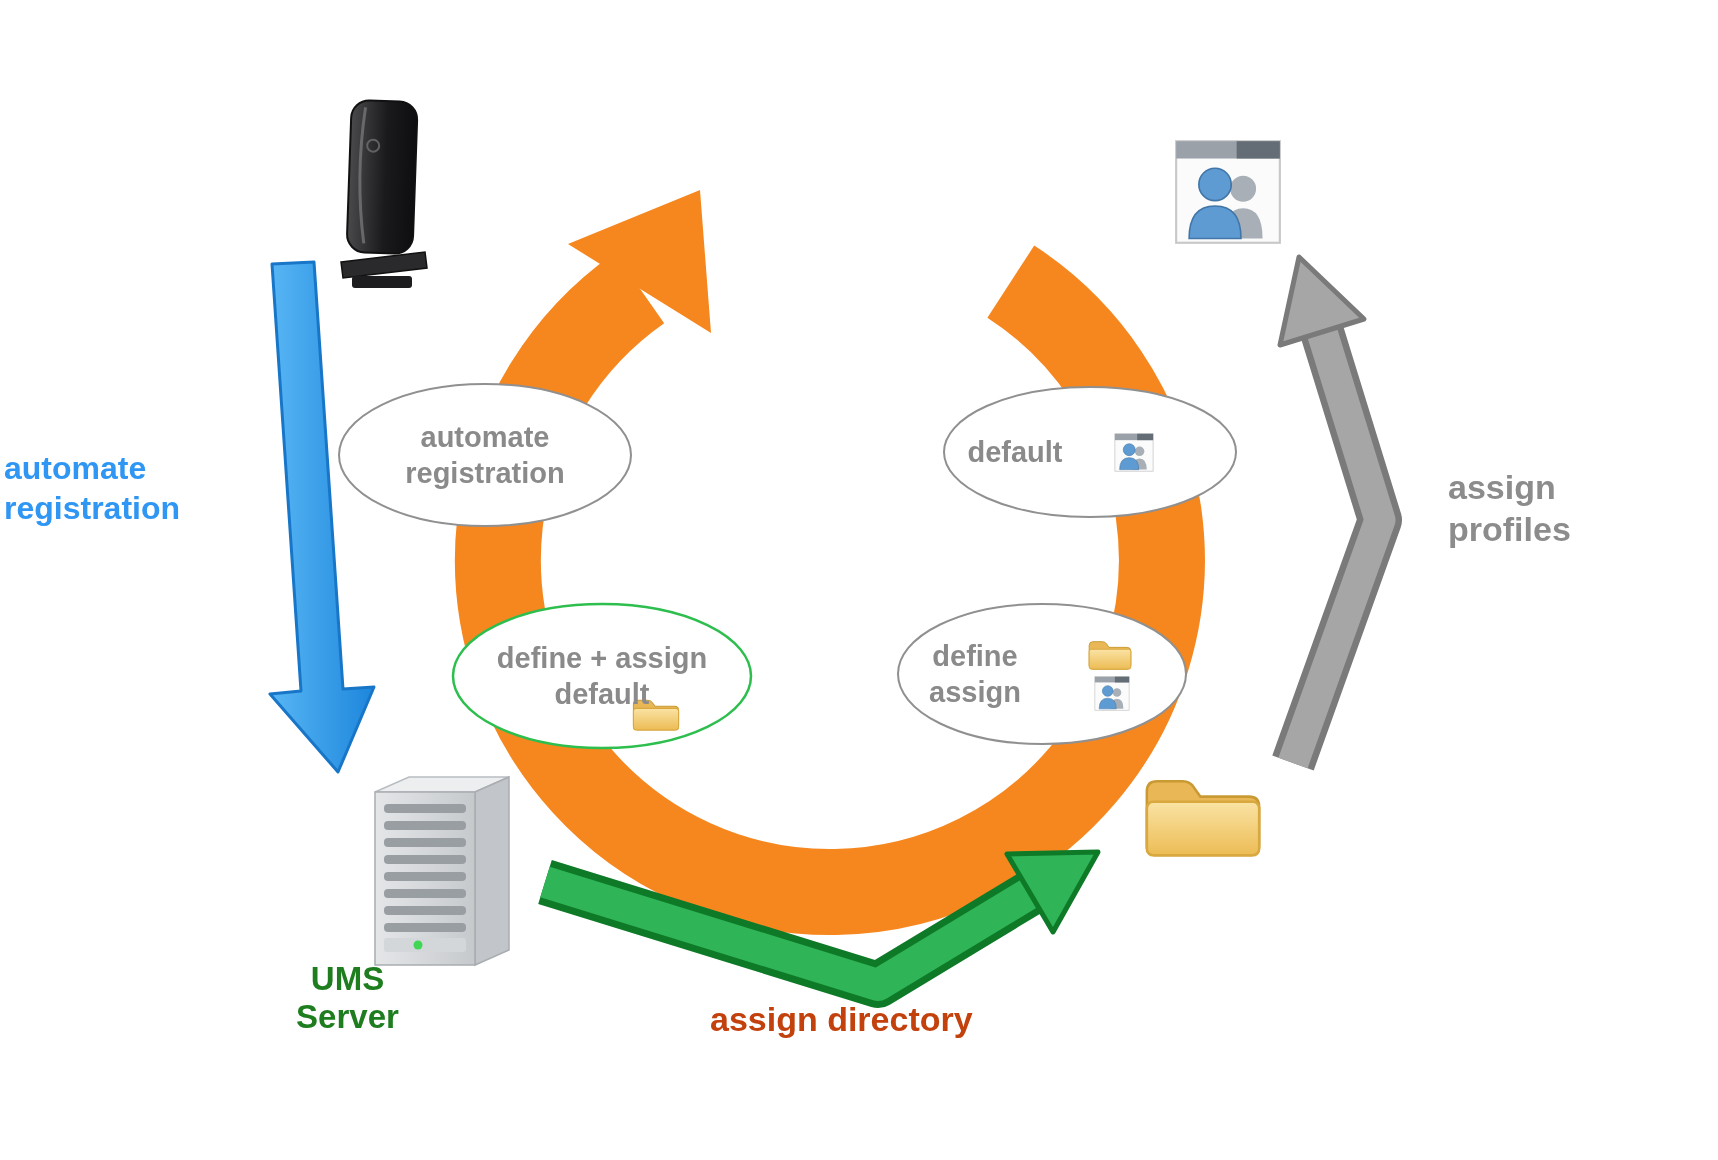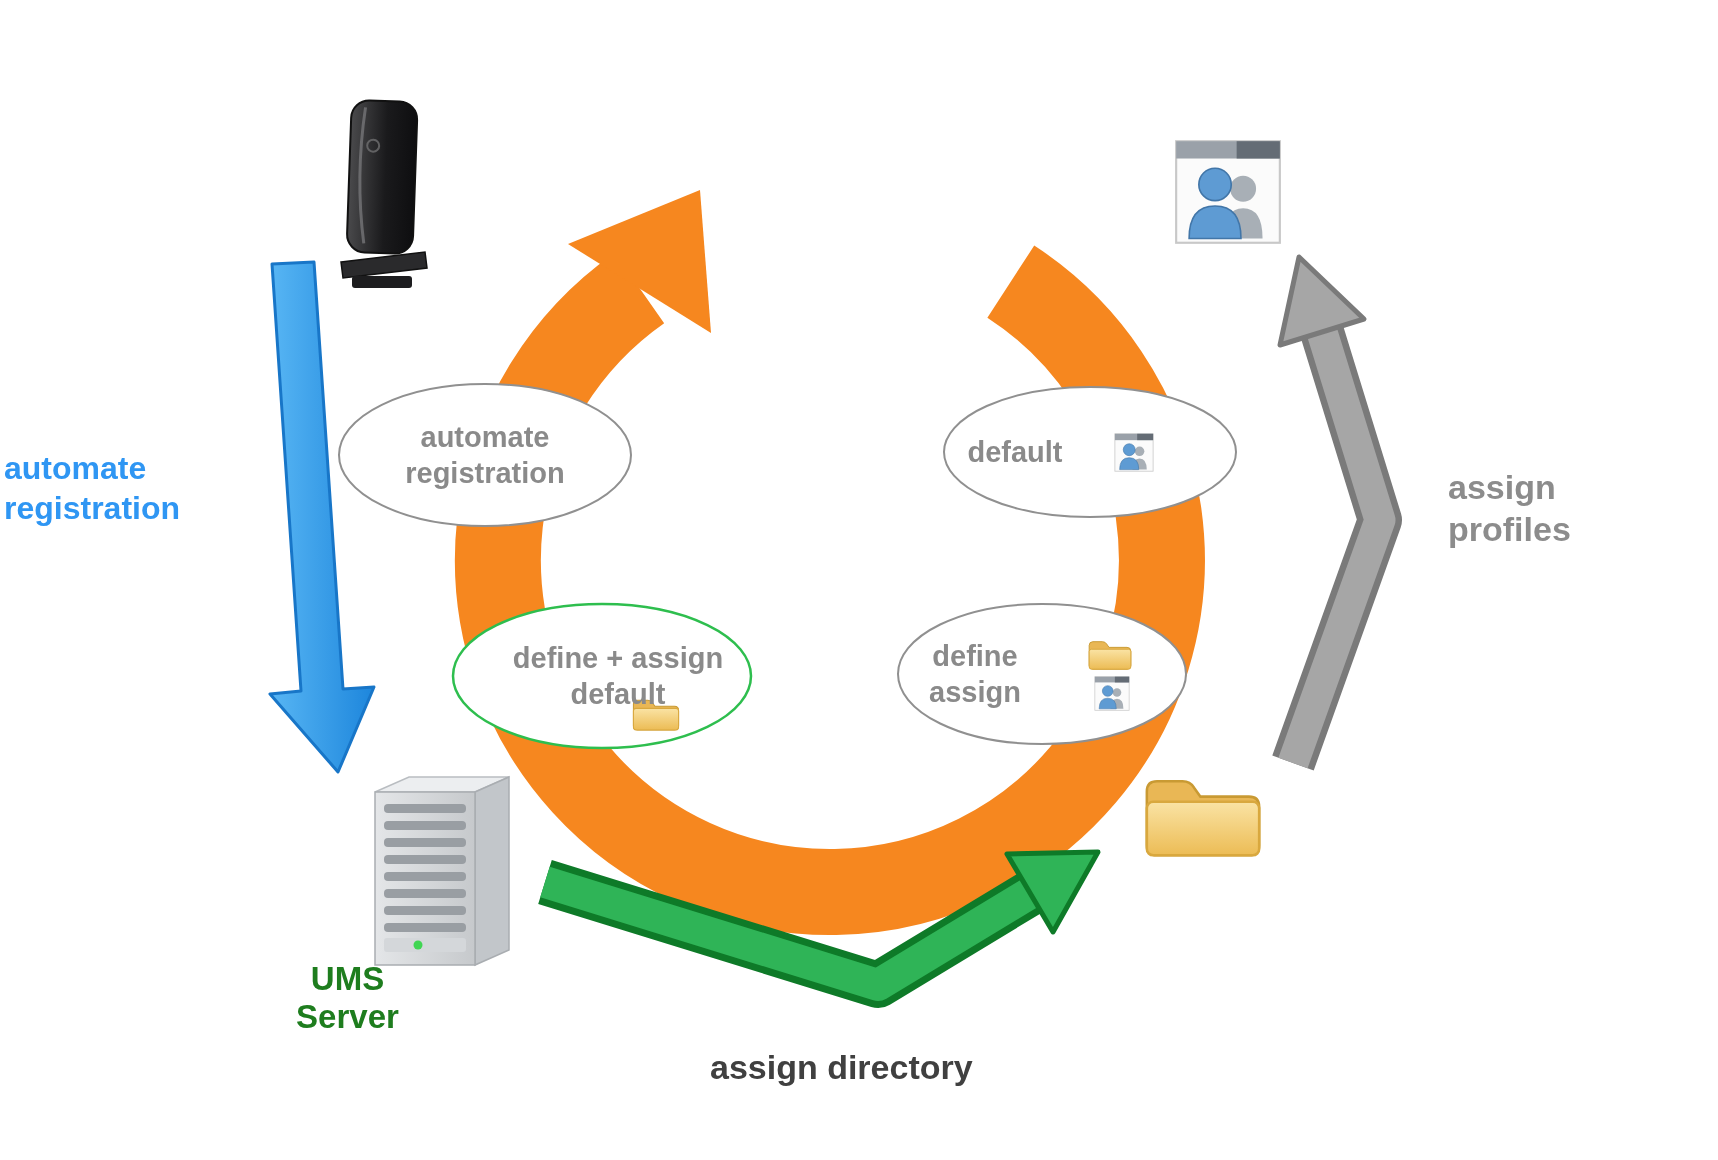--- a/index.html
+++ b/index.html
@@ -3,21 +3,21 @@
 <meta charset="utf-8">
 <style>
   html,body{margin:0;padding:0;background:#fff;}
   .stage{position:relative;width:1718px;height:1160px;background:#fff;overflow:hidden;
          font-family:"Liberation Sans",sans-serif;text-decoration:underline;}
   .layer{position:absolute;left:0;top:0;width:100%;height:100%;}
   .lbl{position:absolute;font-weight:bold;white-space:nowrap;}
   .lbl .ln{display:block;}
   .blue{color:#2F96F3;font-size:32px;line-height:40px;}
   .greenDark{color:#1E7D1E;font-size:33px;line-height:38px;text-align:center;}
-  .greenBright{color:#404040;font-size:34px;margin-top:48px;}
+  .greenBright{color:#c2410c;font-size:34px;}
   .grayLbl{color:#8C8C8C;font-size:34px;line-height:42px;}
   .bubbleText{position:absolute;color:#8A8A8A;font-weight:bold;font-size:29px;
               line-height:36px;text-align:center;}
   .bubbleText .ln{display:block;}
 </style>
 </head>
 <body>
 
 <div class="stage">
 
@@ -121,21 +121,21 @@
 
   <div class="bubbleText" style="left:345px;top:419px;width:280px;">
     <span class="ln">automate</span>
     <span class="ln">registration</span>
   </div>
 
   <div class="bubbleText" style="left:930px;top:434px;width:170px;">
     <span class="ln">default</span>
   </div>
 
-  <div class="bubbleText" style="left:473px;top:640px;width:290px;">
+  <div class="bubbleText" style="left:457px;top:640px;width:290px;">
     <span class="ln">define + assign</span>
     <span class="ln">default</span>
   </div>
 
   <div class="bubbleText" style="left:900px;top:638px;width:150px;">
     <span class="ln">define</span>
     <span class="ln">assign</span>
   </div>
 
   <div class="lbl blue" style="left:4px;top:448px;">

